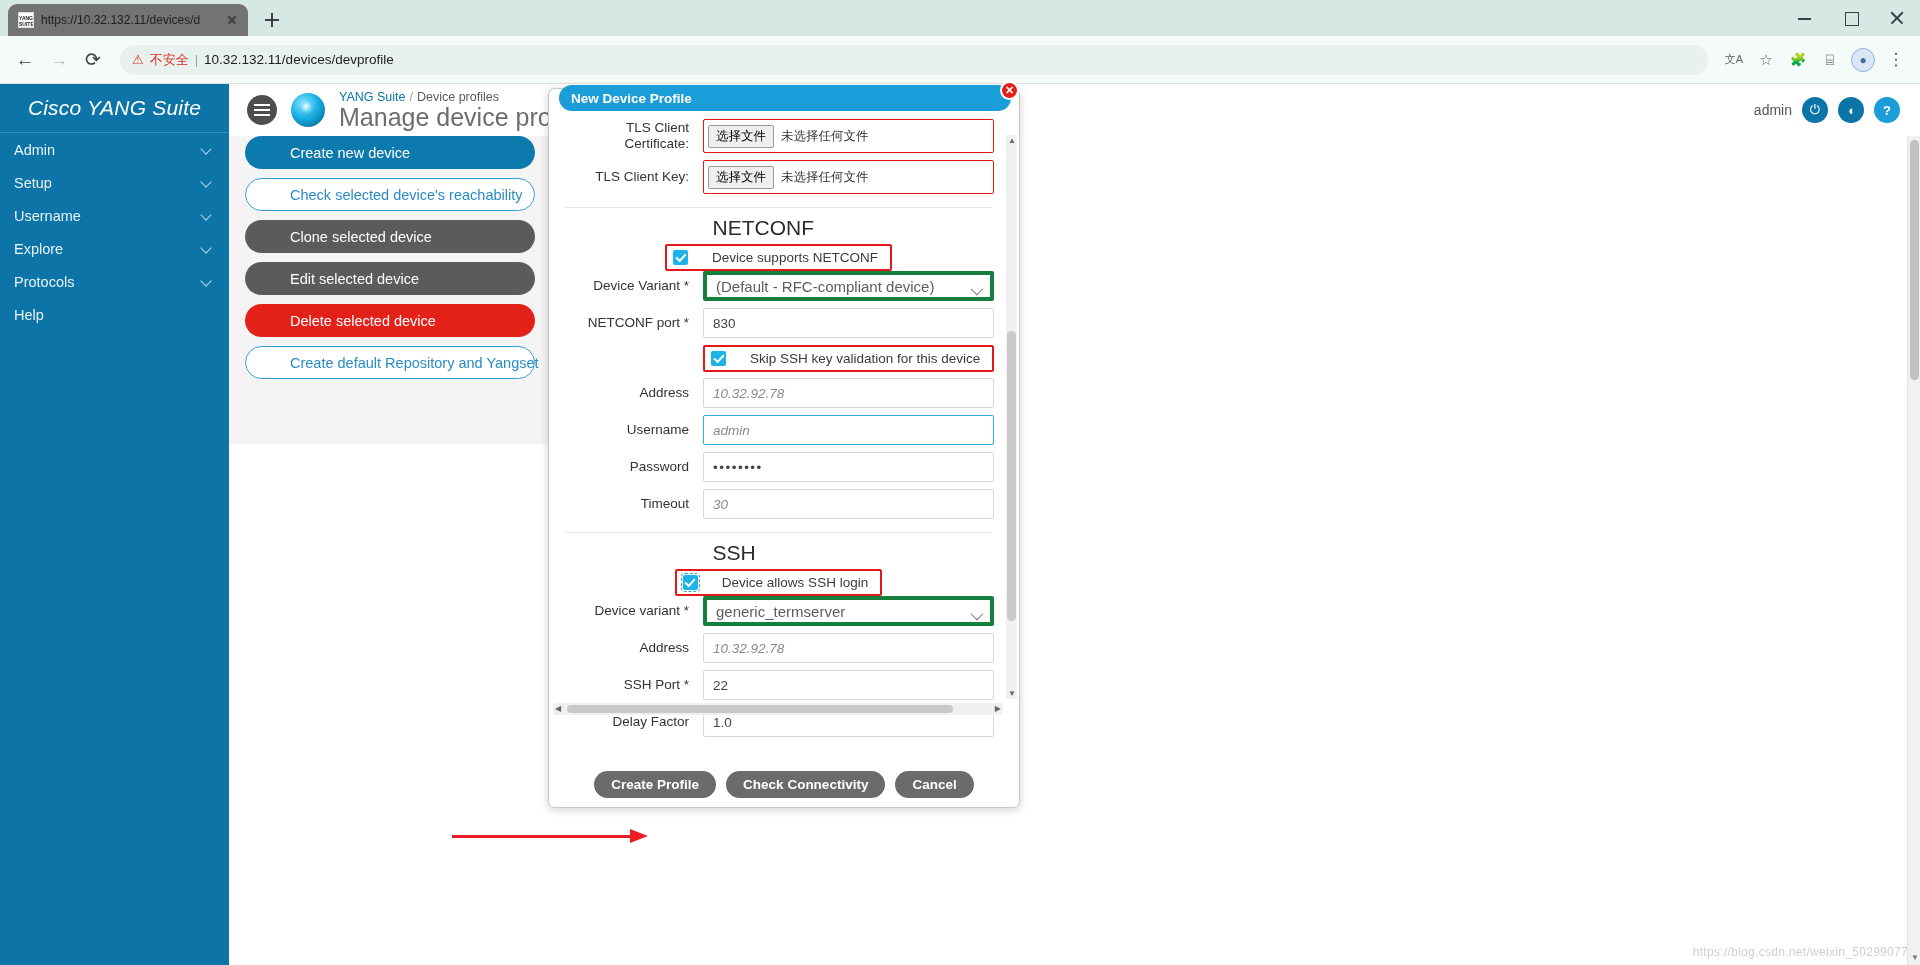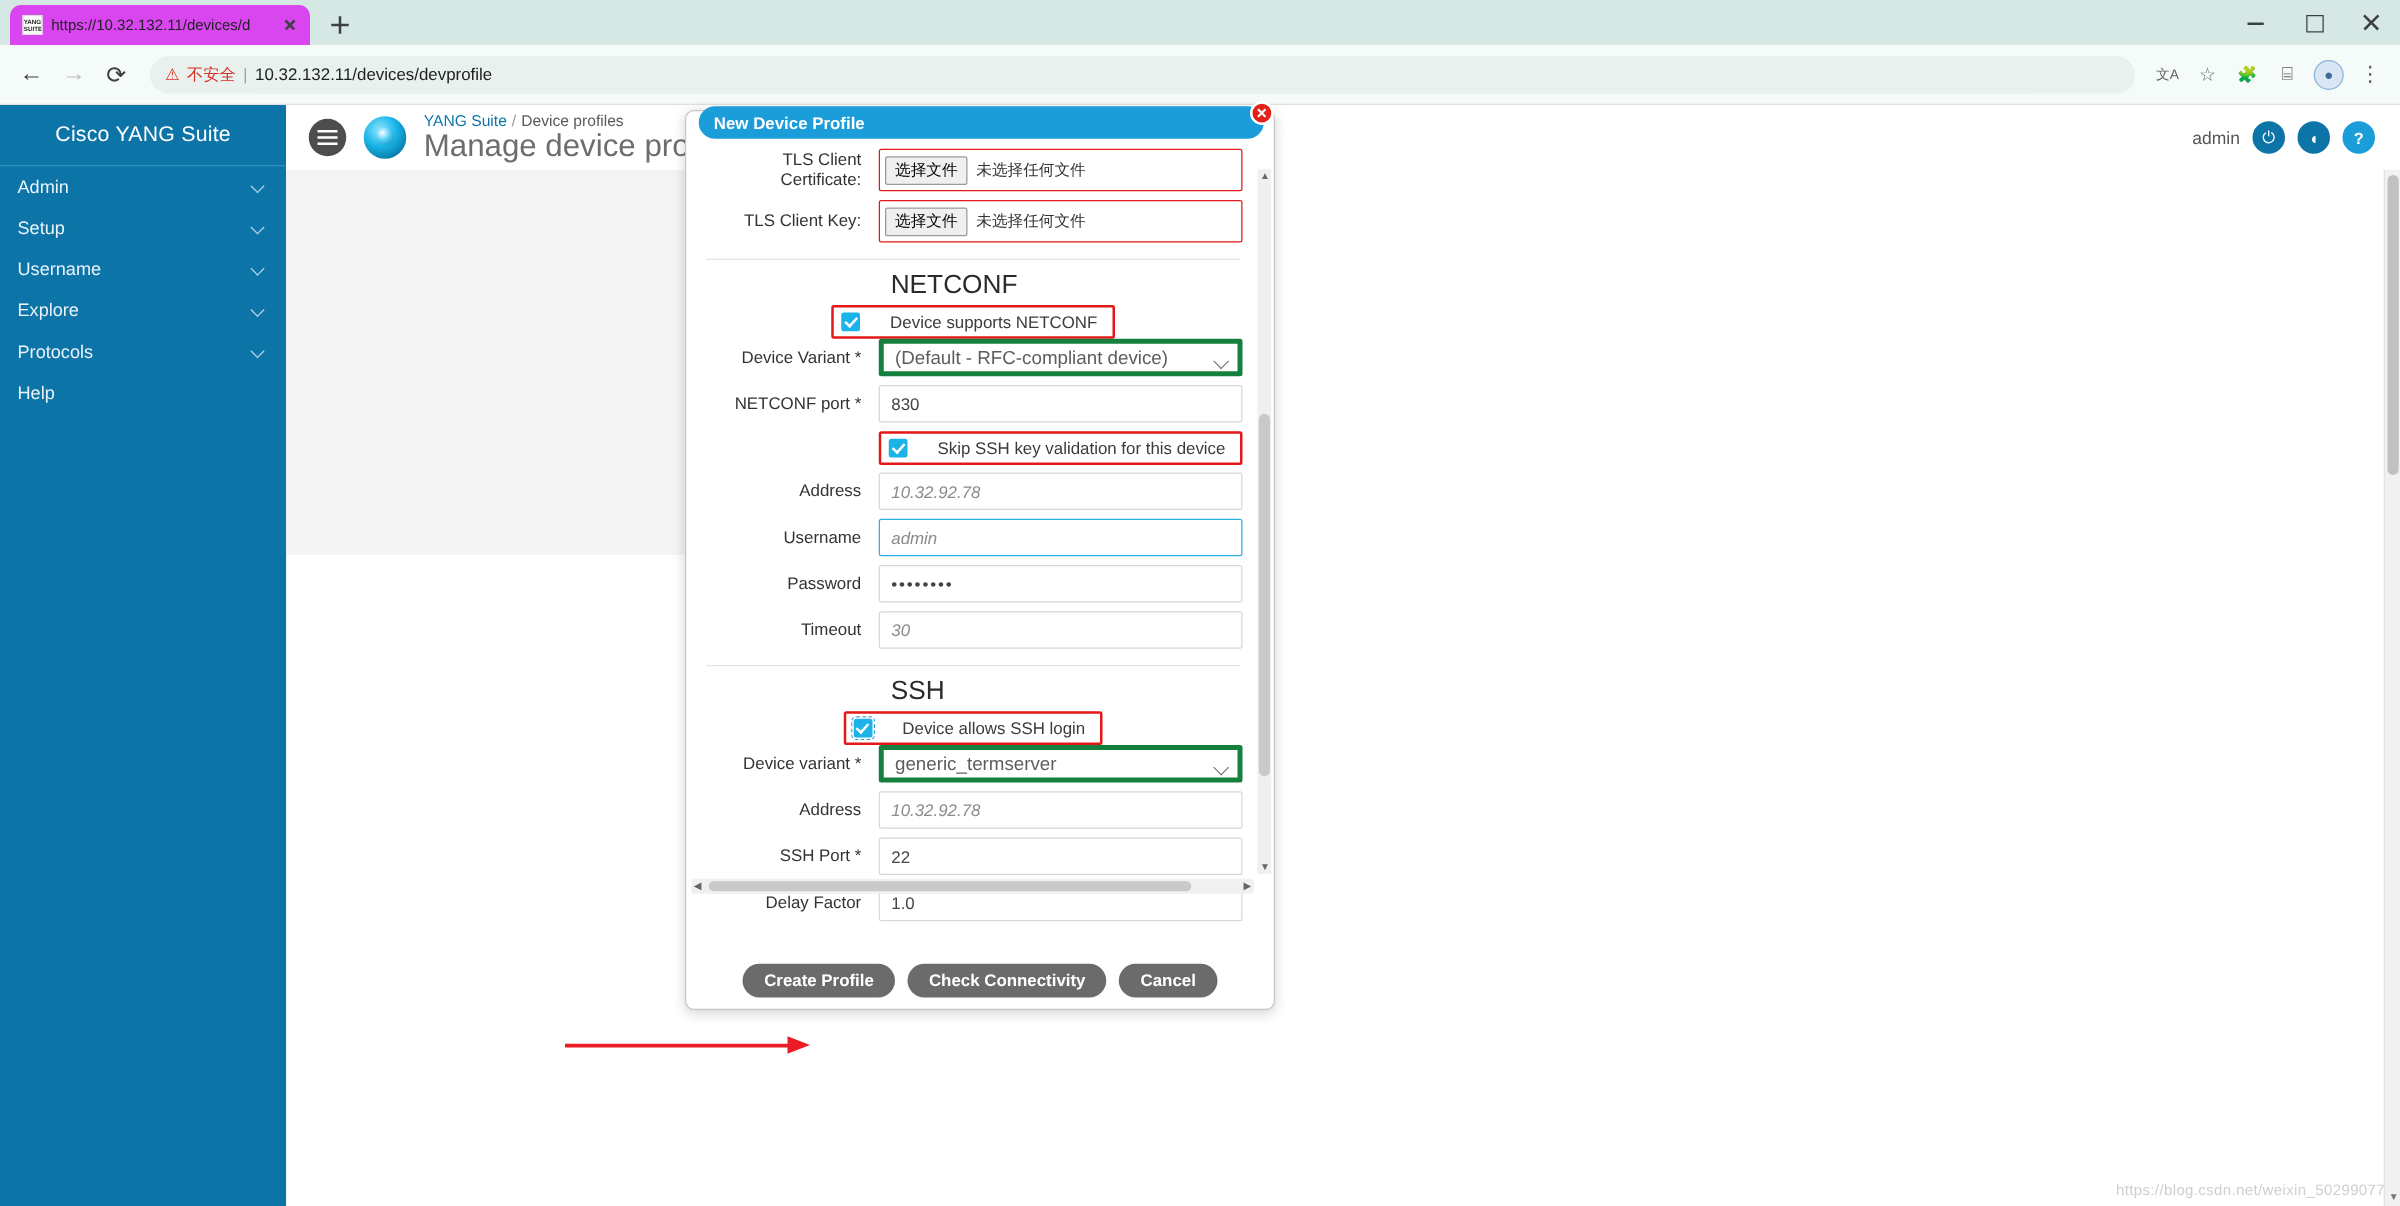--- a/index.html
+++ b/index.html
@@ -12,21 +12,21 @@
     position:relative;
   }
 
   
   .browser-tabstrip {
     height:36px; background:#d6e8e3;
     display:flex; align-items:flex-end; padding-left:8px;
     position:relative;
   }
   .tab {
-    height:32px; background:#d946ef; border-radius:9px 9px 0 0;
+    height:32px; background:#737373; border-radius:9px 9px 0 0;
     display:flex; align-items:center; gap:7px;
     padding:0 8px 0 10px; min-width:240px; max-width:250px;
     position:relative;
   }
   .tab-favicon {
     width:16px; height:16px; flex:none;
     background:#ffffff; border:1px solid #dddddd;
     font-size:5px; line-height:6px; color:#222;
     text-align:center; font-weight:bold; padding-top:2px;
     overflow:hidden;
@@ -105,22 +105,22 @@
 
   
   .app { position:absolute; top:84px; left:0; right:0; bottom:0; background:#fff; }
 
   .sidebar {
     position:absolute; left:0; top:0; bottom:0; width:229px;
     background:#0d74a8; color:#fff;
   }
   .brand {
     height:48px; display:flex; align-items:center;
-    justify-content:center; font-size:17px; font-weight:400;
-    color:#ffffff; letter-spacing:0.2px;
+    justify-content:center; font-size:21px; font-weight:400;
+    color:#ffffff; letter-spacing:0.2px;font-style:italic;
   }
   .brand-rule { height:1px; background:#2d8ec0; margin:0; }
   .nav-item {
     height:33px; display:flex; align-items:center;
     padding:0 16px 0 14px; color:#e9f4fa; font-size:14.5px;
     cursor:pointer; justify-content:space-between;
   }
   .nav-label { white-space:nowrap; }
   .chev {
     width:12px; height:12px; position:relative; opacity:.85; flex:none;
@@ -435,20 +435,28 @@
         <div class="page-title">Manage device profiles</div>
       </div>
       <div class="topbar-right">
         <span class="user-name">admin</span>
         <span class="circ-btn c-logout">⏻</span>
         <span class="circ-btn c-feedback">◖</span>
         <span class="circ-btn c-help">?</span>
       </div>
     </div>
 
+    <div class="actions">
+      <div class="pill pill-primary">Create new device</div>
+      <div class="pill pill-outline">Check selected device's reachability</div>
+      <div class="pill pill-grey">Clone selected device</div>
+      <div class="pill pill-grey">Edit selected device</div>
+      <div class="pill pill-danger">Delete selected device</div>
+      <div class="pill pill-outline">Create default Repository and Yangset</div>
+    </div>
 
     <div class="page-scrollbar">
       <div class="scroll-arrow" style="top:3px;">▲</div>
       <div class="page-scroll-thumb"></div>
       <div class="scroll-arrow" style="bottom:3px;">▼</div>
     </div>
 
   </div>
 
   <div class="modal">

